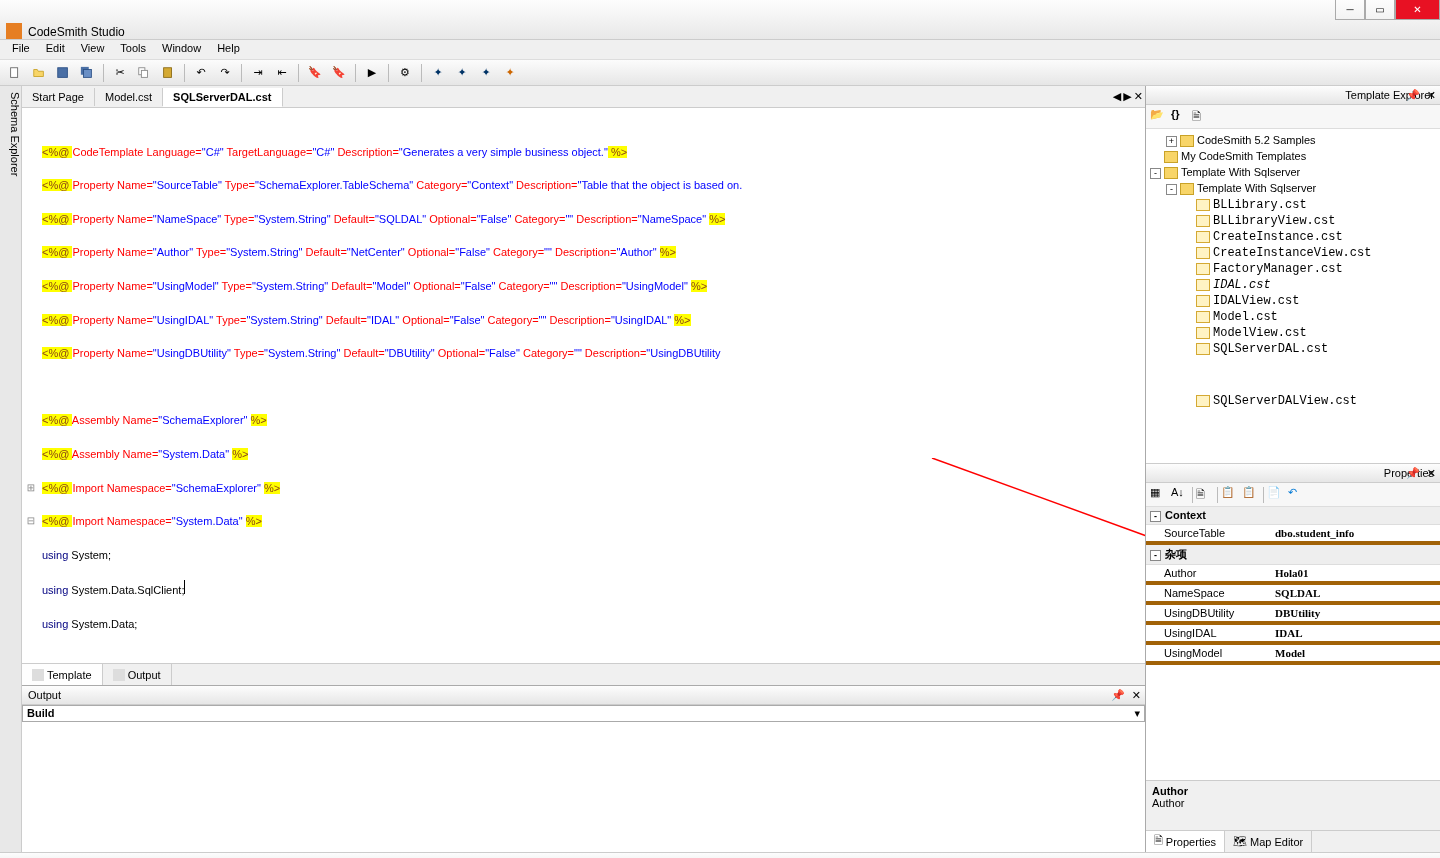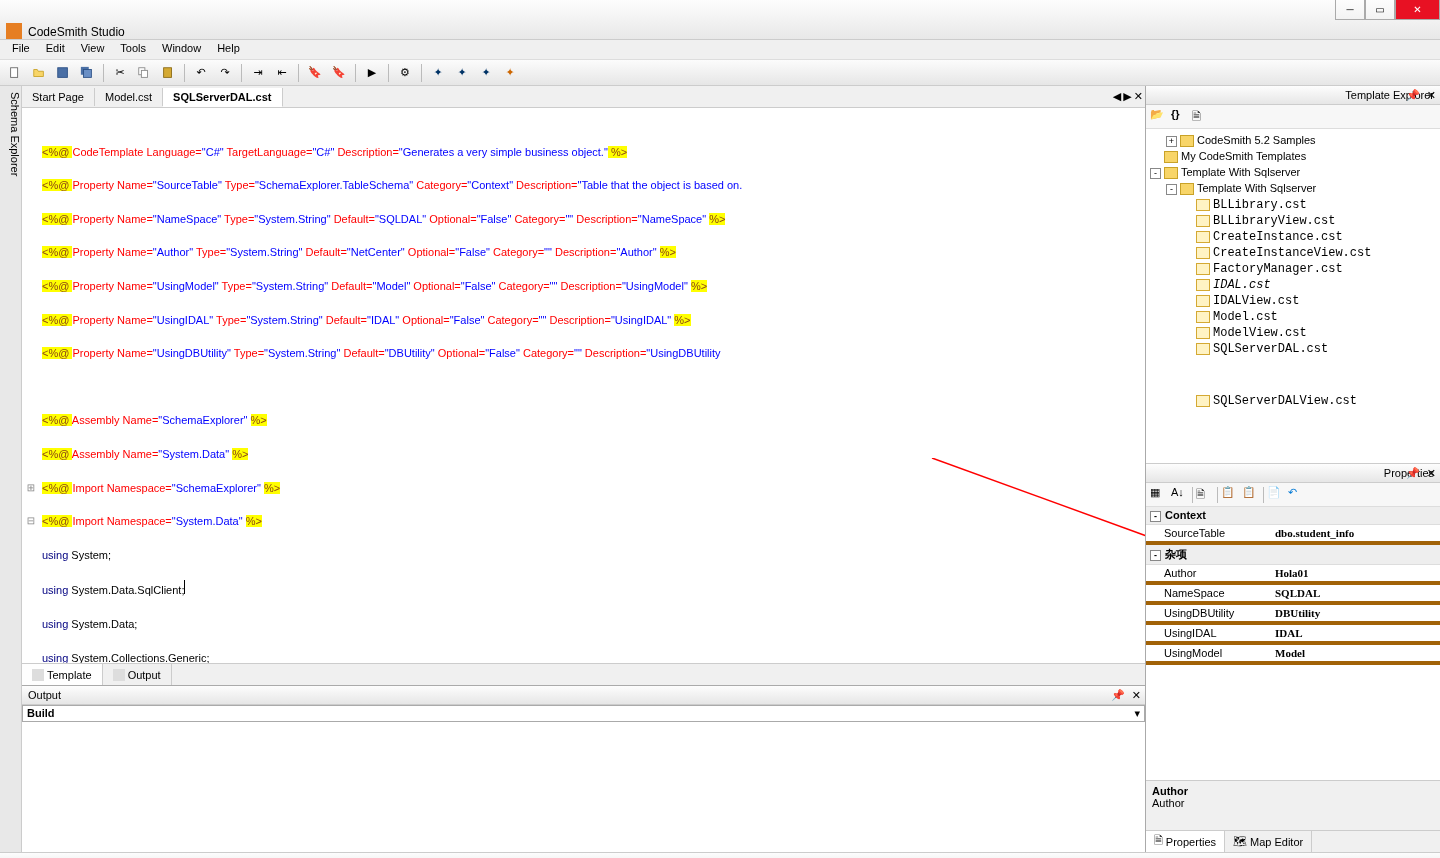--- a/index.html
+++ b/index.html
@@ -174,21 +174,20 @@
 <div><span class="hl kw-brown">&lt;%@ </span><span class="kw-red">Property Name=</span><span class="str">"UsingIDAL"</span><span class="kw-red"> Type=</span><span class="str">"System.String"</span><span class="kw-red"> Default=</span><span class="str">"IDAL"</span><span class="kw-red"> Optional=</span><span class="str">"False"</span><span class="kw-red"> Category=</span><span class="str">""</span><span class="kw-red"> Description=</span><span class="str">"UsingIDAL"</span> <span class="hl kw-brown">%&gt;</span></div>
 <div><span class="hl kw-brown">&lt;%@ </span><span class="kw-red">Property Name=</span><span class="str">"UsingDBUtility"</span><span class="kw-red"> Type=</span><span class="str">"System.String"</span><span class="kw-red"> Default=</span><span class="str">"DBUtility"</span><span class="kw-red"> Optional=</span><span class="str">"False"</span><span class="kw-red"> Category=</span><span class="str">""</span><span class="kw-red"> Description=</span><span class="str">"UsingDBUtility</span></div>
 <div>&nbsp;</div>
 <div><span class="hl kw-brown">&lt;%@ </span><span class="kw-red">Assembly Name=</span><span class="str">"SchemaExplorer"</span> <span class="hl kw-brown">%&gt;</span></div>
 <div><span class="hl kw-brown">&lt;%@ </span><span class="kw-red">Assembly Name=</span><span class="str">"System.Data"</span> <span class="hl kw-brown">%&gt;</span></div>
 <div><span class="hl kw-brown">&lt;%@ </span><span class="kw-red">Import Namespace=</span><span class="str">"SchemaExplorer"</span> <span class="hl kw-brown">%&gt;</span></div>
 <div><span class="hl kw-brown">&lt;%@ </span><span class="kw-red">Import Namespace=</span><span class="str">"System.Data"</span> <span class="hl kw-brown">%&gt;</span></div>
 <div><span class="kw-navy">using</span><span> System;</span></div>
 <div><span class="kw-navy">using</span><span> System.Data.SqlClient;</span><span style="border-left:1px solid #000;height:14px;display:inline-block"></span></div>
 <div><span class="kw-navy">using</span><span> System.Data;</span></div>
-<div><span class="kw-navy">using</span><span> System.Collections.Generic;</span></div>
 
 
 
 
 
 
 
 
 
 

